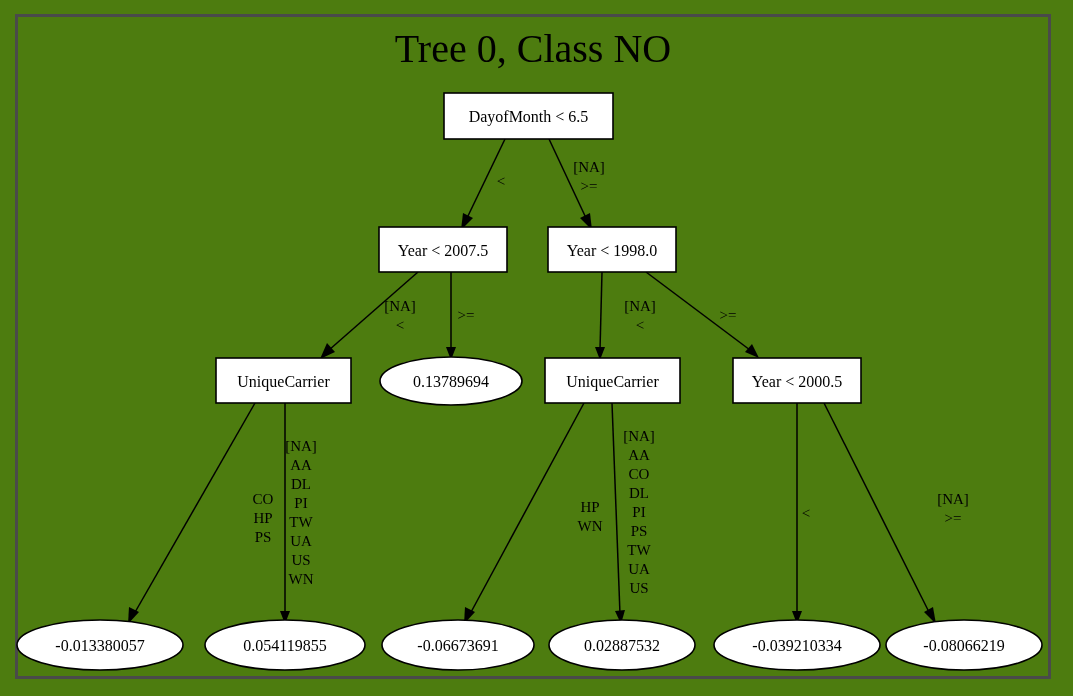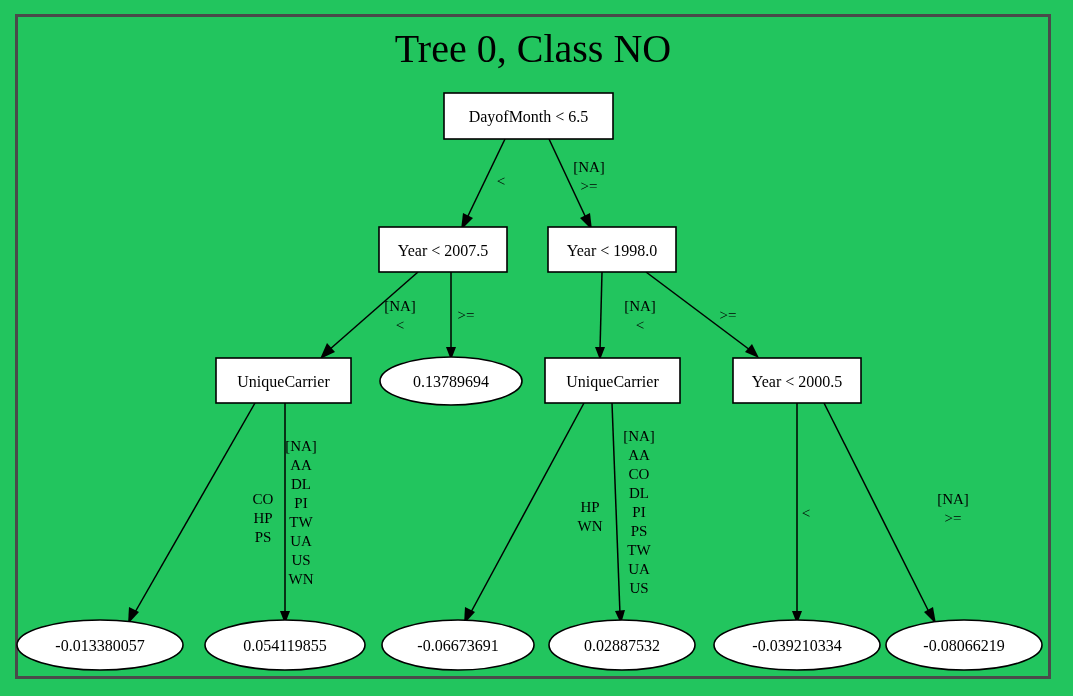--- a/index.html
+++ b/index.html
@@ -4,21 +4,21 @@
 <style>
   html, body {
     margin: 0;
     padding: 0;
     background: #ffffff;
   }
   #page {
     position: relative;
     width: 1073px;
     height: 696px;
-    background: #22c55e;
+    background: #4d7c0f;
     overflow: hidden;
     font-family: "Liberation Serif", "DejaVu Serif", serif;
   }
   #tree-svg {
     display: block;
     width: 1073px;
     height: 696px;
   }
   .frame {
     fill: none;

